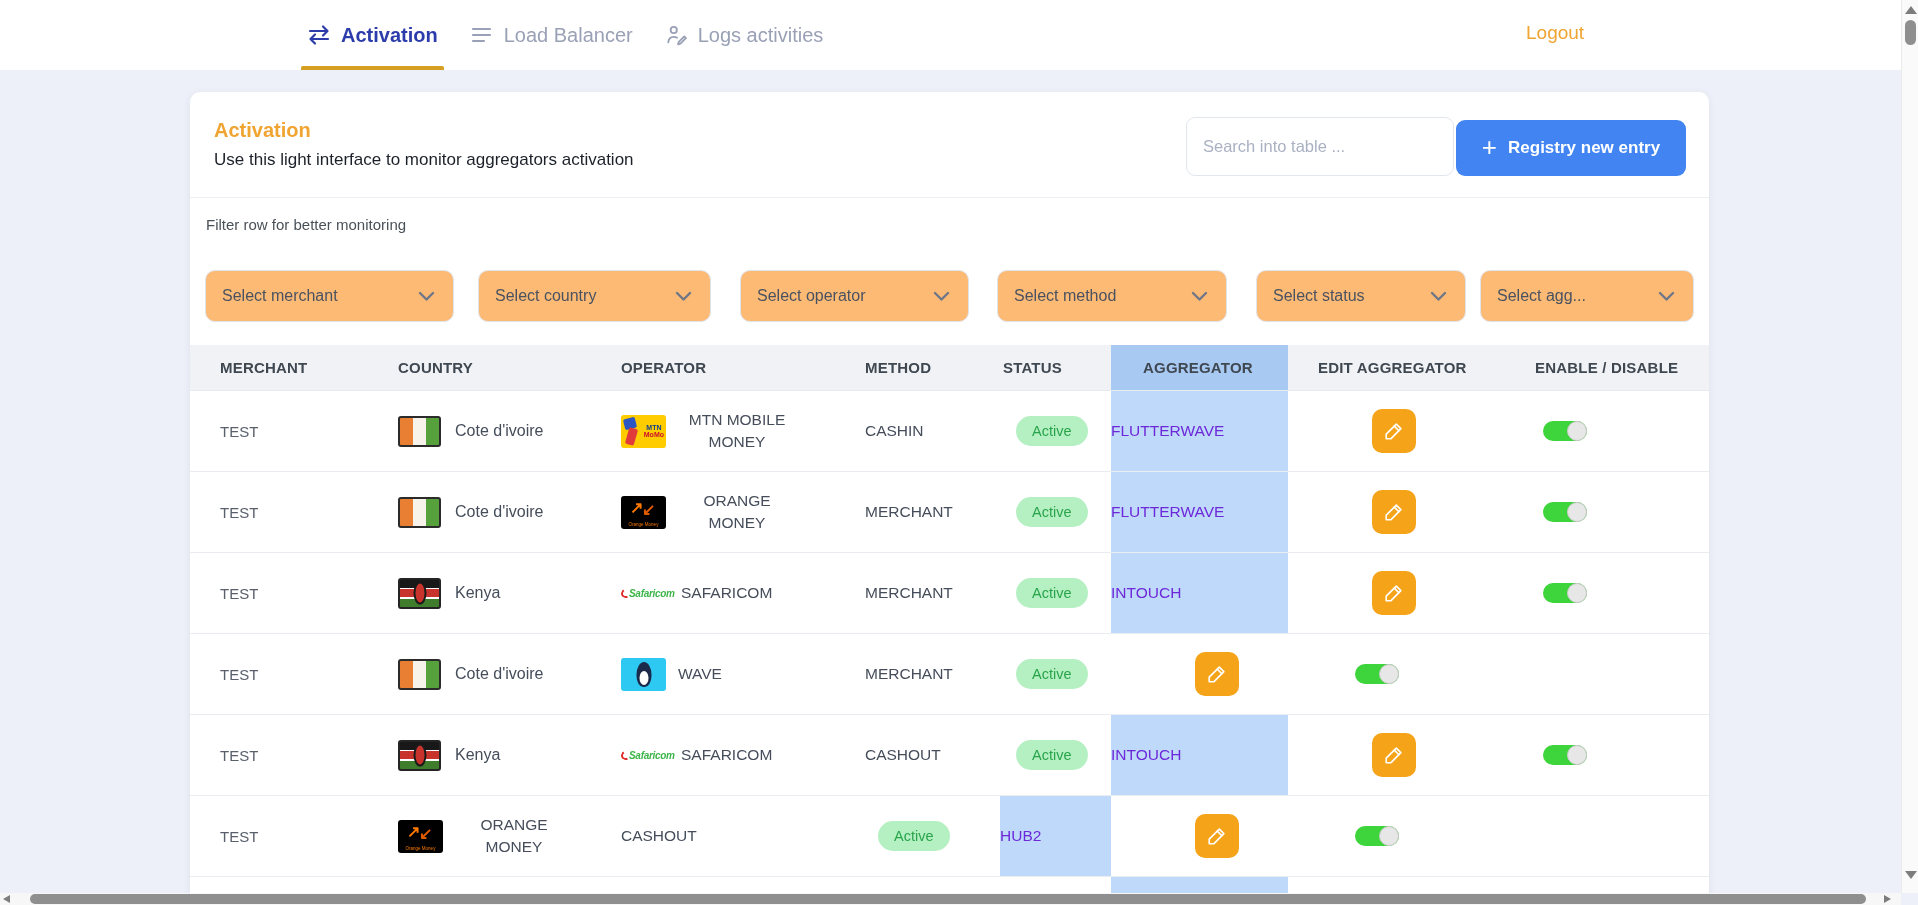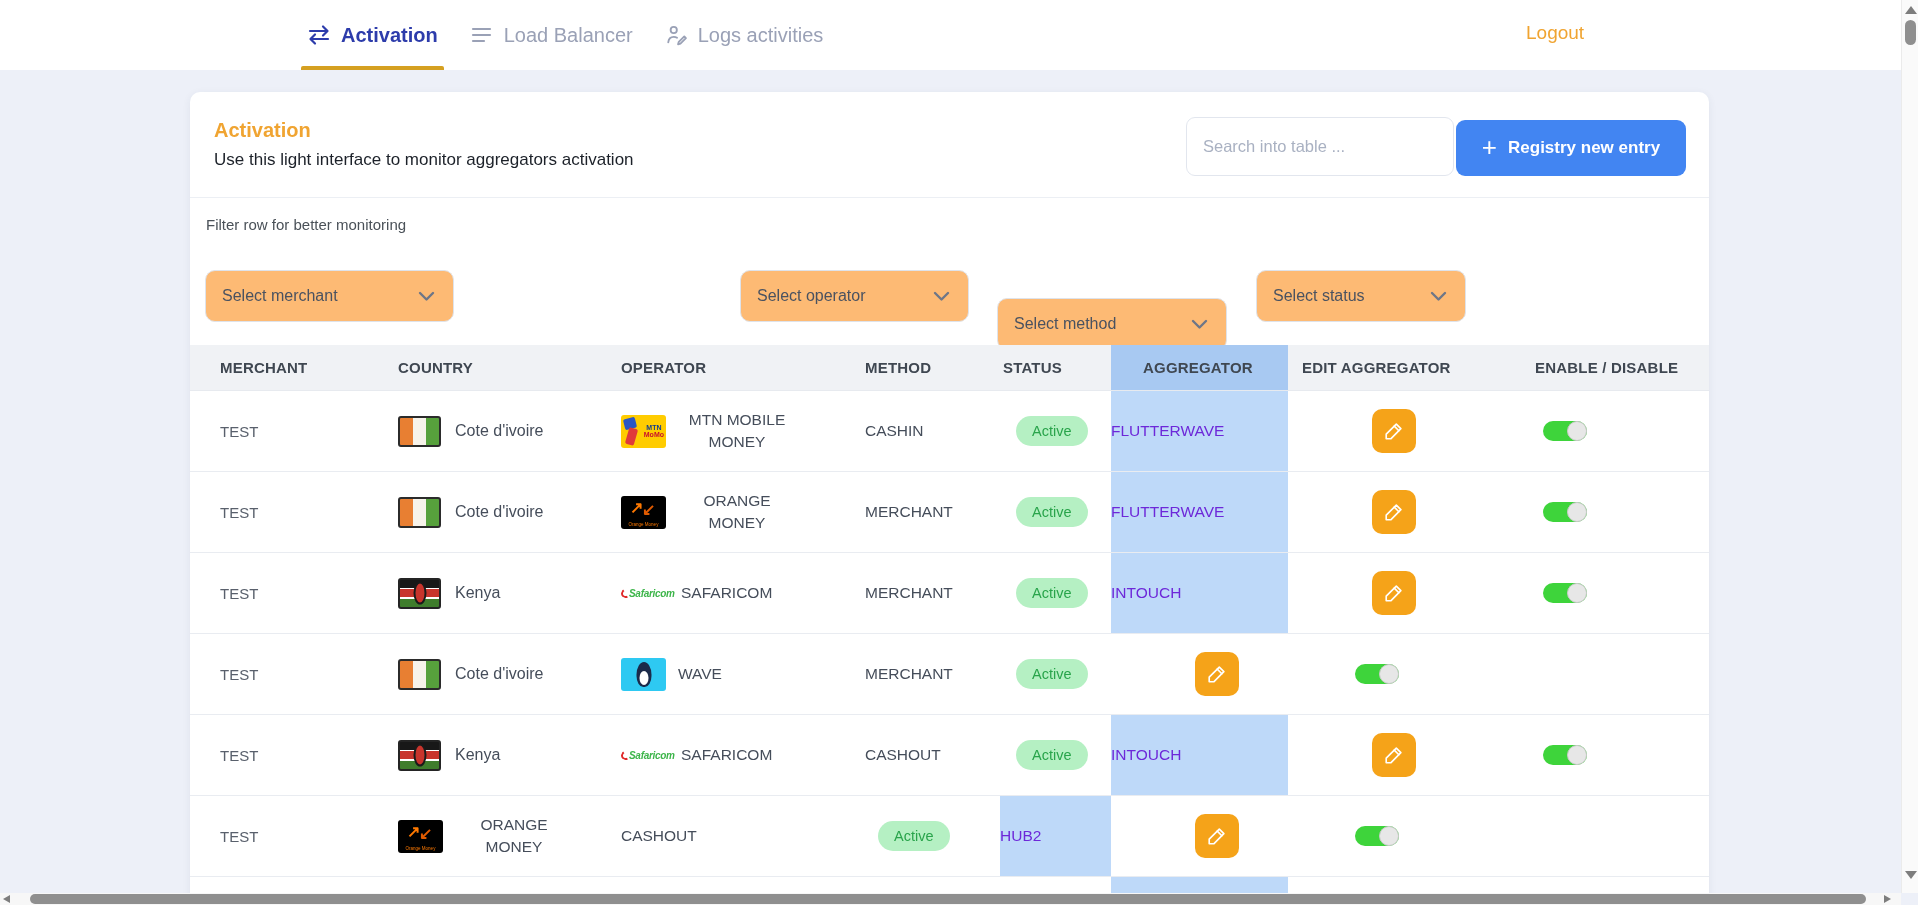--- a/index.html
+++ b/index.html
@@ -72,21 +72,21 @@
     grid-template-columns:205px 223px 244px 138px 111px 177px 188px 233px;
   }
   .thead {
     height:46px; background:#f0f2f5; font-weight:bold; font-size:15px; color:#3f4751;
     border-bottom:1px solid #e7eaef;
   }
   .thead .th { display:flex; align-items:center; letter-spacing:.2px; }
   .th.c0 { padding-left:30px; }
   .th.c1, .th.c2, .th.c3, .th.c4 { padding-left:3px; }
   .th.c5 { padding-left:32px; background:var(--aggregator-header-bg,#a8c9f2); }
-  .th.c6 { padding-left:14px; }
+  .th.c6 { padding-left:30px; }
   .th.c7 { padding-left:59px; }
   .tr { height:81px; border-bottom:1px solid #e9ecf1; background:#fff; }
   .td { display:flex; align-items:center; font-size:15.5px; color:#454d5a; }
   .td.c0 { padding-left:30px; color:#59606c; font-size:15px; }
   .td.c1, .td.c2, .td.c3, .td.c4 { padding-left:3px; }
   .td.c1 { font-size:16px; }
   .td.c5 { background:var(--aggregator-cell-bg,#bed9f9); color:#6d28d9; }
   .tr.partial { height:28px; border-bottom:none; }
   .country-label { margin-left:14px; }
   .op-label { margin-left:12px; max-width:118px; text-align:center; line-height:1.45; }
@@ -204,38 +204,54 @@
   <div class="filter-hint">Filter row for better monitoring</div>
   <div class="filters" id="filters">
       <div class="select" style="left: 15px; width: 249px;">
         <span>Select merchant</span>
         <span style="display:flex">
           <svg width="17" height="11" viewBox="0 0 17 11" fill="none" stroke="#6e7687" stroke-width="2.4" stroke-linecap="round" stroke-linejoin="round">
             <polyline points="2,2 8.5,8.5 15,2"></polyline>
           </svg>
         </span>
       </div>
+      <div class="select" style="left: 288px; width: 233px;">
+        <span>Select country</span>
+        <span style="display:flex">
+          <svg width="17" height="11" viewBox="0 0 17 11" fill="none" stroke="#6e7687" stroke-width="2.4" stroke-linecap="round" stroke-linejoin="round">
+            <polyline points="2,2 8.5,8.5 15,2"></polyline>
+          </svg>
+        </span>
+      </div>
       <div class="select" style="left: 550px; width: 229px;">
         <span>Select operator</span>
         <span style="display:flex">
           <svg width="17" height="11" viewBox="0 0 17 11" fill="none" stroke="#6e7687" stroke-width="2.4" stroke-linecap="round" stroke-linejoin="round">
             <polyline points="2,2 8.5,8.5 15,2"></polyline>
           </svg>
         </span>
       </div>
-      <div class="select" style="left: 807px; width: 230px; margin-top: 28px;">
+      <div class="select" style="left: 807px; width: 230px;">
         <span>Select method</span>
         <span style="display:flex">
           <svg width="17" height="11" viewBox="0 0 17 11" fill="none" stroke="#6e7687" stroke-width="2.4" stroke-linecap="round" stroke-linejoin="round">
             <polyline points="2,2 8.5,8.5 15,2"></polyline>
           </svg>
         </span>
       </div>
       <div class="select" style="left: 1066px; width: 210px;">
         <span>Select status</span>
+        <span style="display:flex">
+          <svg width="17" height="11" viewBox="0 0 17 11" fill="none" stroke="#6e7687" stroke-width="2.4" stroke-linecap="round" stroke-linejoin="round">
+            <polyline points="2,2 8.5,8.5 15,2"></polyline>
+          </svg>
+        </span>
+      </div>
+      <div class="select" style="left: 1290px; width: 214px;">
+        <span>Select agg...</span>
         <span style="display:flex">
           <svg width="17" height="11" viewBox="0 0 17 11" fill="none" stroke="#6e7687" stroke-width="2.4" stroke-linecap="round" stroke-linejoin="round">
             <polyline points="2,2 8.5,8.5 15,2"></polyline>
           </svg>
         </span>
       </div>
     </div>
 
   <div class="table">
     <div class="thead" id="thead">

